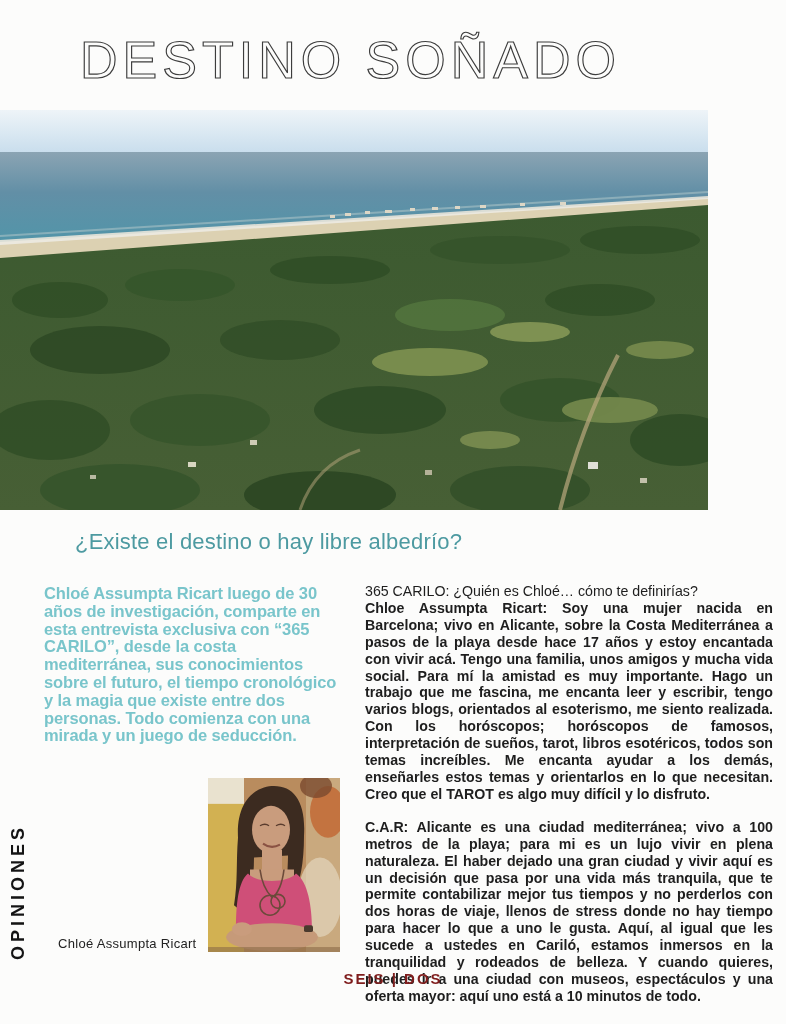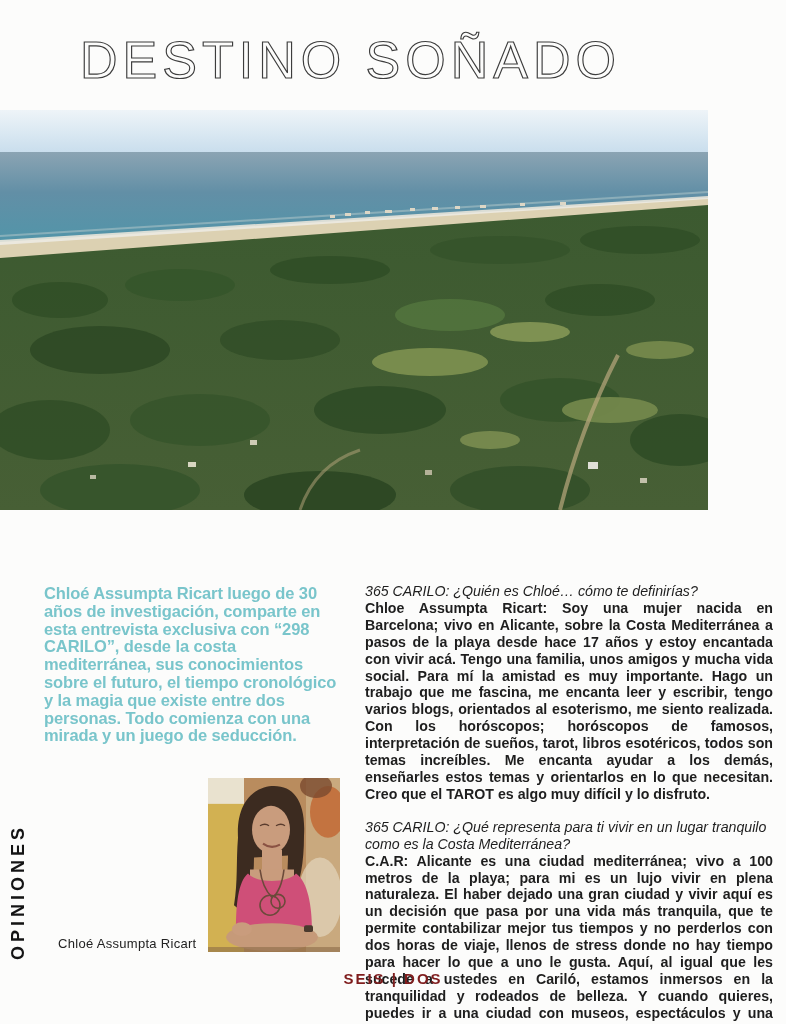--- a/index.html
+++ b/index.html
@@ -23,21 +23,21 @@
   .intro {
     position:absolute; left:44px; top:585px; width:296px;
     font-size:16.5px; line-height:17.8px; color:#79c5cb; font-weight:bold;
     letter-spacing:-0.1px;
   }
   .interview {
     position:absolute; left:365px; top:583px; width:408px;
     font-size:14.2px; line-height:16.9px; color:#1e1e1e;
   }
   .qa-block { margin-bottom:16px; }
-  .qa-q { text-align:left;font-style:italic; }
+  .qa-q { text-align:left; }
   .qa-a { text-align:justify;font-weight:bold; }
   .portrait { position:absolute; left:208px; top:778px; width:132px; height:174px; }
   .caption {
     position:absolute; left:58px; top:936px; width:144px;
     font-size:13px; color:#222; letter-spacing:0.3px;
   }
   .section-vertical {
     position:absolute; left:8px; top:840px; height:120px;
     writing-mode:vertical-rl; transform:rotate(180deg);
     font-size:18px; font-weight:bold; color:#141414; letter-spacing:4px;
@@ -123,30 +123,30 @@
 
       <rect x="188" y="352" width="8" height="5" fill="#e8e3d0" opacity="0.9"></rect>
       <rect x="250" y="330" width="7" height="5" fill="#ded8c4" opacity="0.9"></rect>
       <rect x="588" y="352" width="10" height="7" fill="#e8e6df" opacity="0.95"></rect>
       <rect x="640" y="368" width="7" height="5" fill="#d8d2c0" opacity="0.85"></rect>
       <rect x="90" y="365" width="6" height="4" fill="#d8d2c0" opacity="0.8"></rect>
       <rect x="425" y="360" width="7" height="5" fill="#cfc7b2" opacity="0.8"></rect>
     </g>
   </svg>
 
+  <div class="question-heading">¿Existe el destino o hay libre albedrío?</div>
 
-  <div class="intro">Chloé Assumpta Ricart luego de 30 años de investigación, comparte en esta entrevista exclusiva con “298 CARILO”, desde la costa mediterránea, sus conocimientos sobre el futuro, el tiempo cronológico y la magia que existe entre dos personas. Todo comienza con una mirada y un juego de seducción.</div>
+  <div class="intro">Chloé Assumpta Ricart luego de 30 años de investigación, comparte en esta entrevista exclusiva con “365 CARILO”, desde la costa mediterránea, sus conocimientos sobre el futuro, el tiempo cronológico y la magia que existe entre dos personas. Todo comienza con una mirada y un juego de seducción.</div>
 
   <div class="interview">
     <div class="qa-block">
       <div class="qa-q">365 CARILO: ¿Quién es Chloé… cómo te definirías?</div>
       <div class="qa-a">Chloe Assumpta Ricart: Soy una mujer nacida en Barcelona; vivo en Alicante, sobre la Costa Mediterránea a pasos de la playa desde hace 17 años y estoy encantada con vivir acá. Tengo una familia, unos amigos y mucha vida social. Para mí la amistad es muy importante. Hago un trabajo que me fascina, me encanta leer y escribir, tengo varios blogs, orientados al esoterismo, me siento realizada. Con los horóscopos; horóscopos de famosos, interpretación de sueños, tarot, libros esotéricos, todos son temas increíbles. Me encanta ayudar a los demás, enseñarles estos temas y orientarlos en lo que necesitan. Creo que el TAROT es algo muy difícil y lo disfruto.</div>
     </div>
     <div class="qa-block">
-      <div class="qa-q">365 CARILO: ¿Qué representa para ti vivir en un lugar tranquilo como es la Costa Mediterránea?</div>
       <div class="qa-a">C.A.R: Alicante es una ciudad mediterránea; vivo a 100 metros de la playa; para mi es un lujo vivir en plena naturaleza. El haber dejado una gran ciudad y vivir aquí es un decisión que pasa por una vida más tranquila, que te permite contabilizar mejor tus tiempos y no perderlos con dos horas de viaje, llenos de stress donde no hay tiempo para hacer lo que a uno le gusta. Aquí, al igual que les sucede a ustedes en Cariló, estamos inmersos en la tranquilidad y rodeados de belleza. Y cuando quieres, puedes ir a una ciudad con museos, espectáculos y una oferta mayor: aquí uno está a 10 minutos de todo.</div>
     </div>
   </div>
 
   <svg class="portrait" viewBox="0 0 132 175" preserveAspectRatio="none">
     <rect x="0" y="0" width="132" height="175" fill="#b98c5e"></rect>
     <rect x="0" y="0" width="36" height="175" fill="#d2b152"></rect>
     <rect x="0" y="0" width="36" height="26" fill="#e9e2cf"></rect>
     <rect x="98" y="0" width="34" height="175" fill="#c9a97e"></rect>
     <ellipse cx="120" cy="34" rx="18" ry="26" fill="#c26a35" opacity="0.85"></ellipse>

